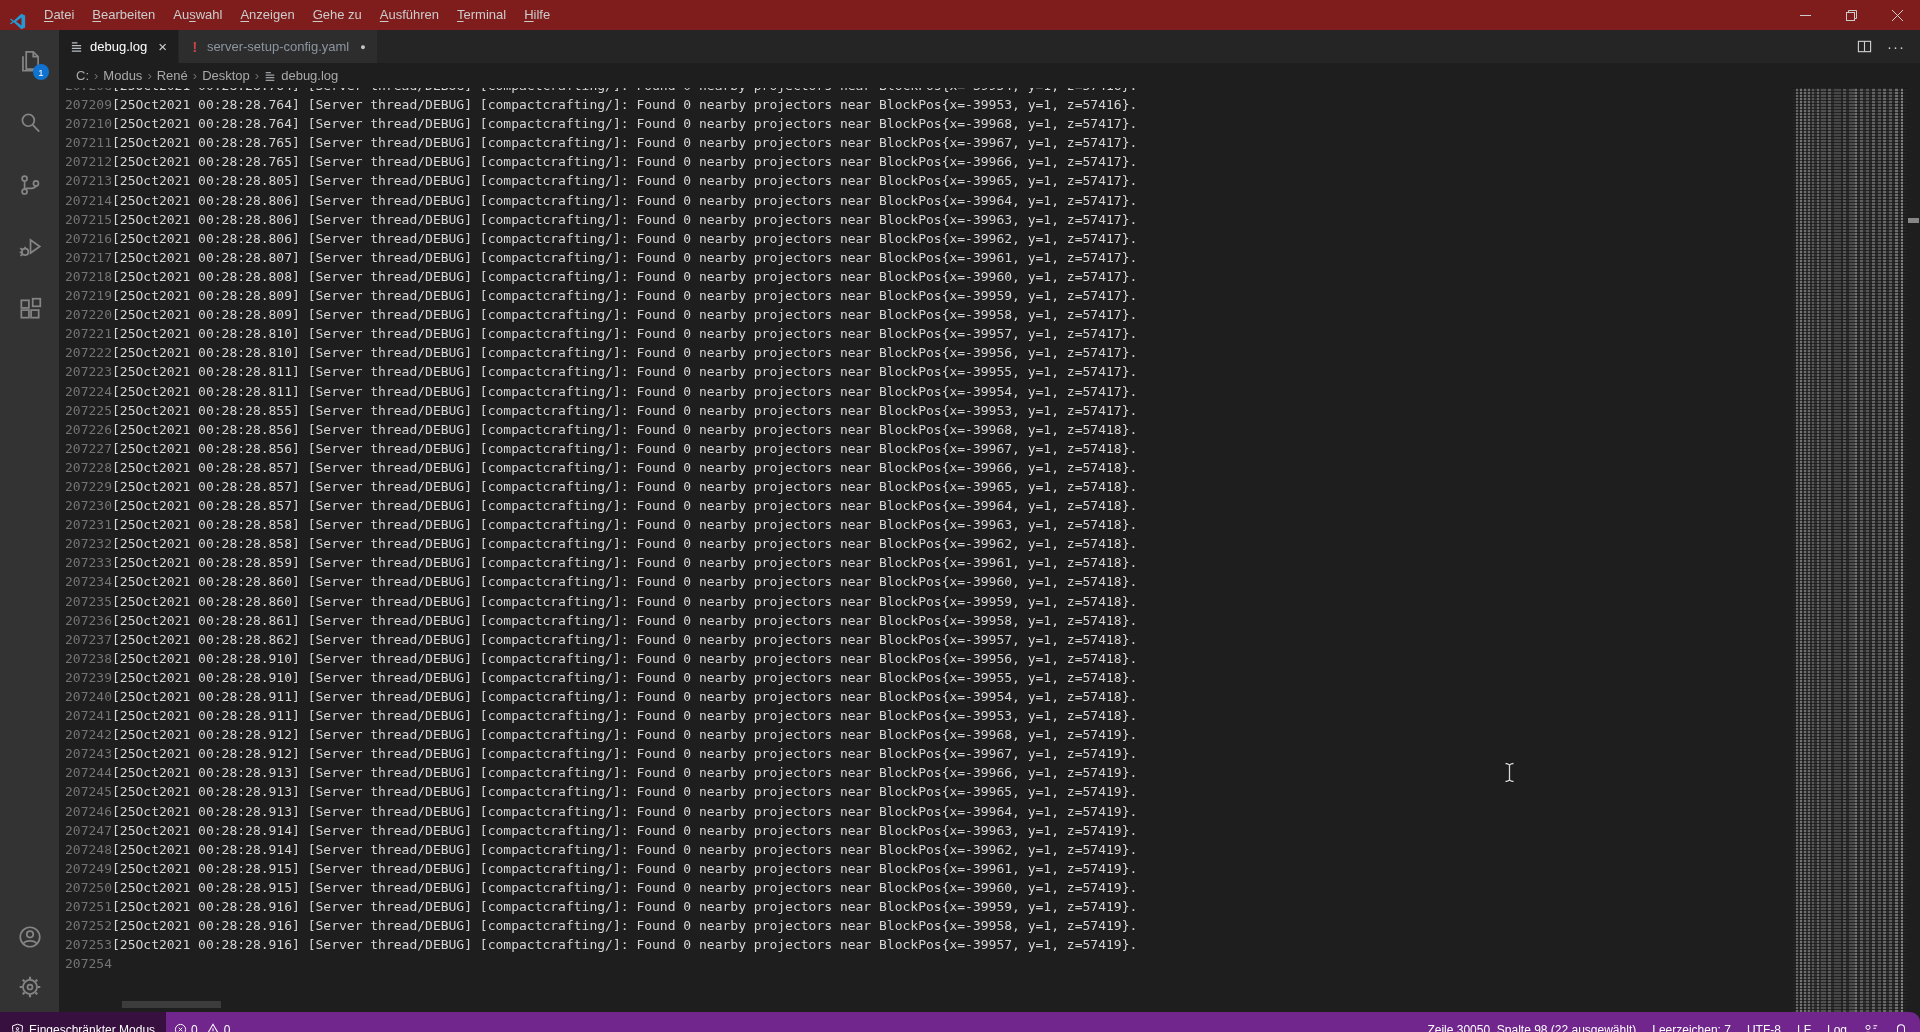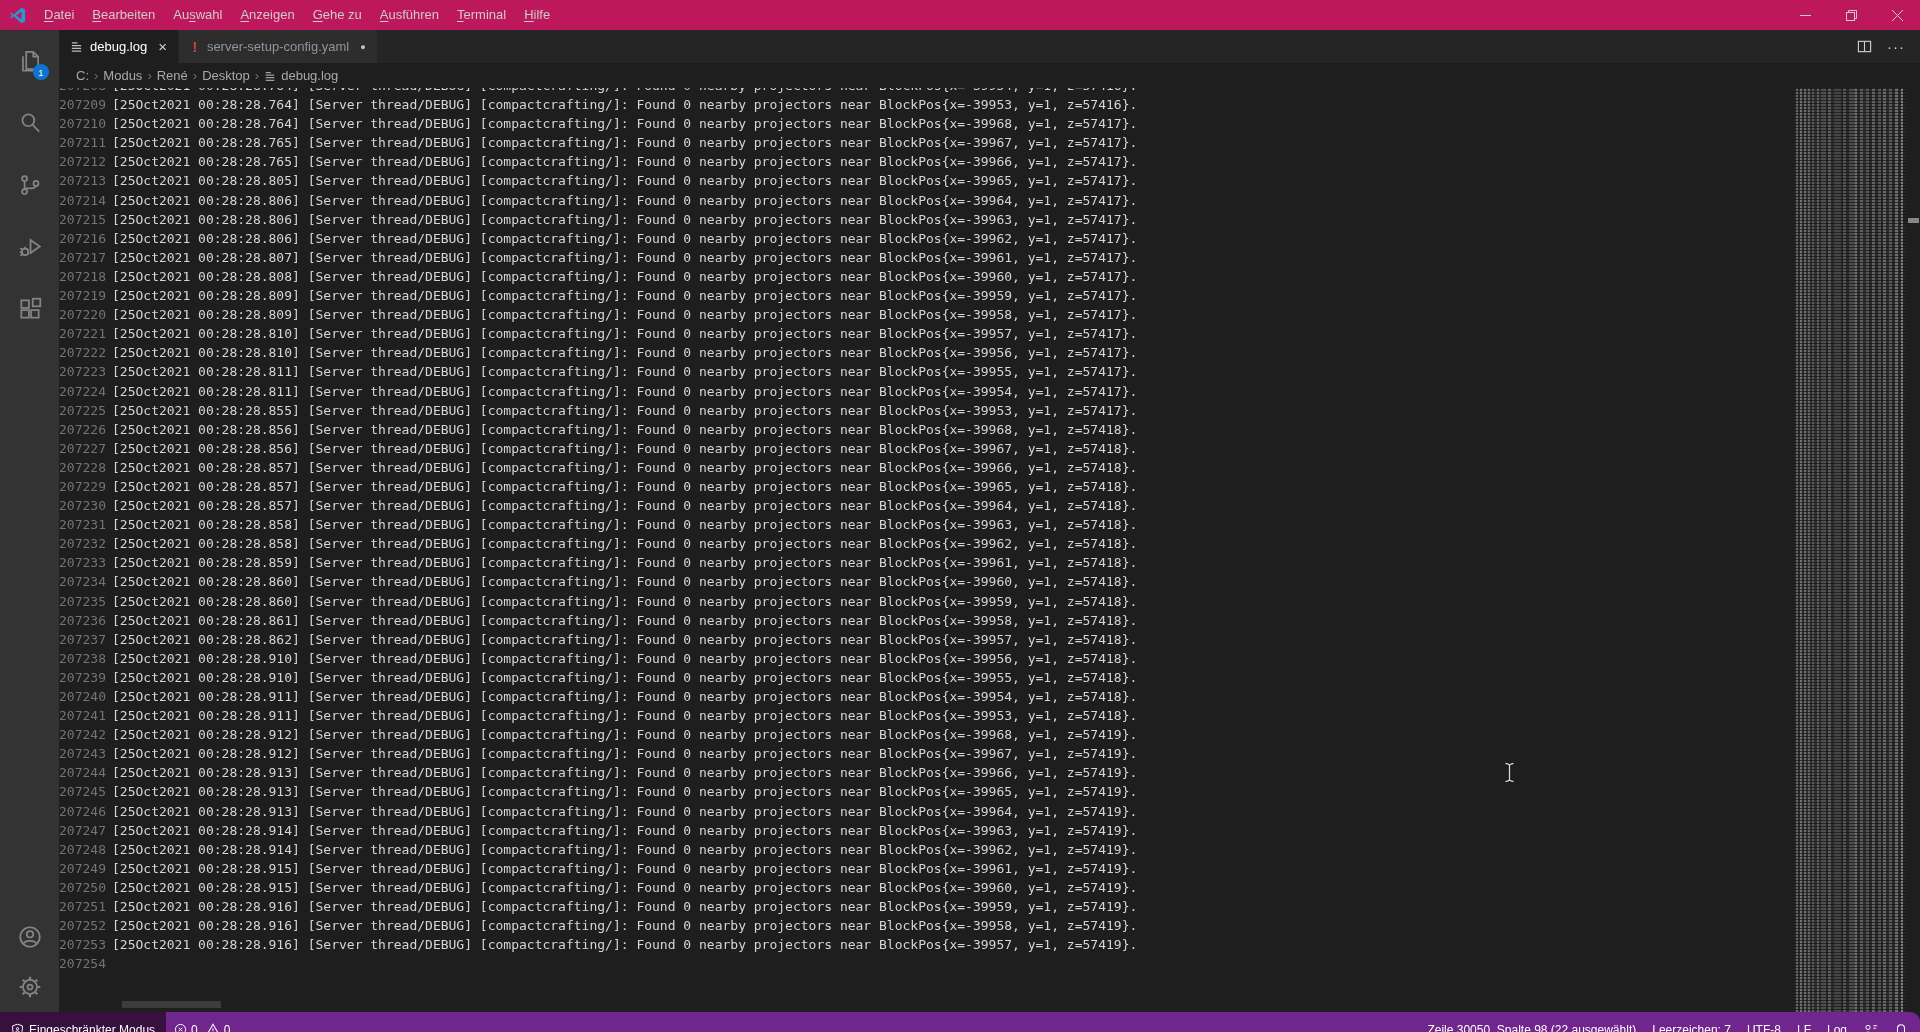--- a/index.html
+++ b/index.html
@@ -1,20 +1,20 @@
 <!DOCTYPE html>
 <html><head>
 <meta charset="utf-8">
 <style>
   * { margin:0; padding:0; box-sizing:border-box; }
   html,body { width:1920px; height:1032px; overflow:hidden; background:#1e1e1e;
               font-family:"Liberation Sans", sans-serif; }
 
   
-  #titlebar { height:30px; background:#be185d; display:flex; align-items:center;
+  #titlebar { height:30px; background:#7f1d1d; display:flex; align-items:flex-end;
               color:#cccccc; font-size:13px; position:relative; }
   #vscode-logo { width:17px; height:17px; margin:0 9px 0 9px; flex:none; }
   #menubar { display:flex; height:30px; align-items:center; }
   .menu-item { padding:0 9px; line-height:30px; cursor:default; }
   .menu-item .mn { text-decoration:underline; text-underline-offset:2px; }
   #window-title { position:absolute; left:0; right:0; text-align:center;
                   color:#bbbbbb; font-size:12.5px; pointer-events:none; }
   #window-controls { margin-left:auto; display:flex; height:30px; }
   .win-btn { width:46px; height:30px; display:flex; align-items:center; justify-content:center; }
 
@@ -49,21 +49,21 @@
                  font-size:13px; color:#a9a9a9; gap:5px; background:#1e1e1e; }
   .bc-sep { color:#6e6e6e; font-size:13px; }
   #bc-segs { display:flex; align-items:center; gap:5px; }
 
   
   #code-area { flex:1; position:relative; overflow:hidden; }
   #code-lines { position:absolute; left:0; right:127px; top:0; margin-top:-12px;
                 font-family:"DejaVu Sans Mono", monospace; font-size:13px;
                 line-height:19.1px; white-space:pre; }
   .cl { display:flex; }
-  .cl .num { width:53px; text-align:left; color:#747474; flex:none; }
+  .cl .num { width:53px; text-align:right; color:#747474; flex:none; }
   .cl .txt { color:#d6d6d6; }
 
   #minimap { position:absolute; top:0; bottom:0; right:13px; width:114px;
     background-color:#1e1e1e;
     background-image:
       repeating-linear-gradient(180deg, rgba(22,22,22,.72) 0 1px, rgba(0,0,0,0) 1px 3px),
       linear-gradient(90deg,
         #252525 0 3px,#666666 3px 5px,#2c2c2c 5px 7px,#757575 7px 9px,#2c2c2c 9px 11px,
         #6e6e6e 11px 13px,#333333 13px 15px,#6a6a6a 15px 17px,#2e2e2e 17px 19px,
         #585858 19px 21px,#303030 21px 24px,#646464 24px 26px,#2e2e2e 26px 28px,

